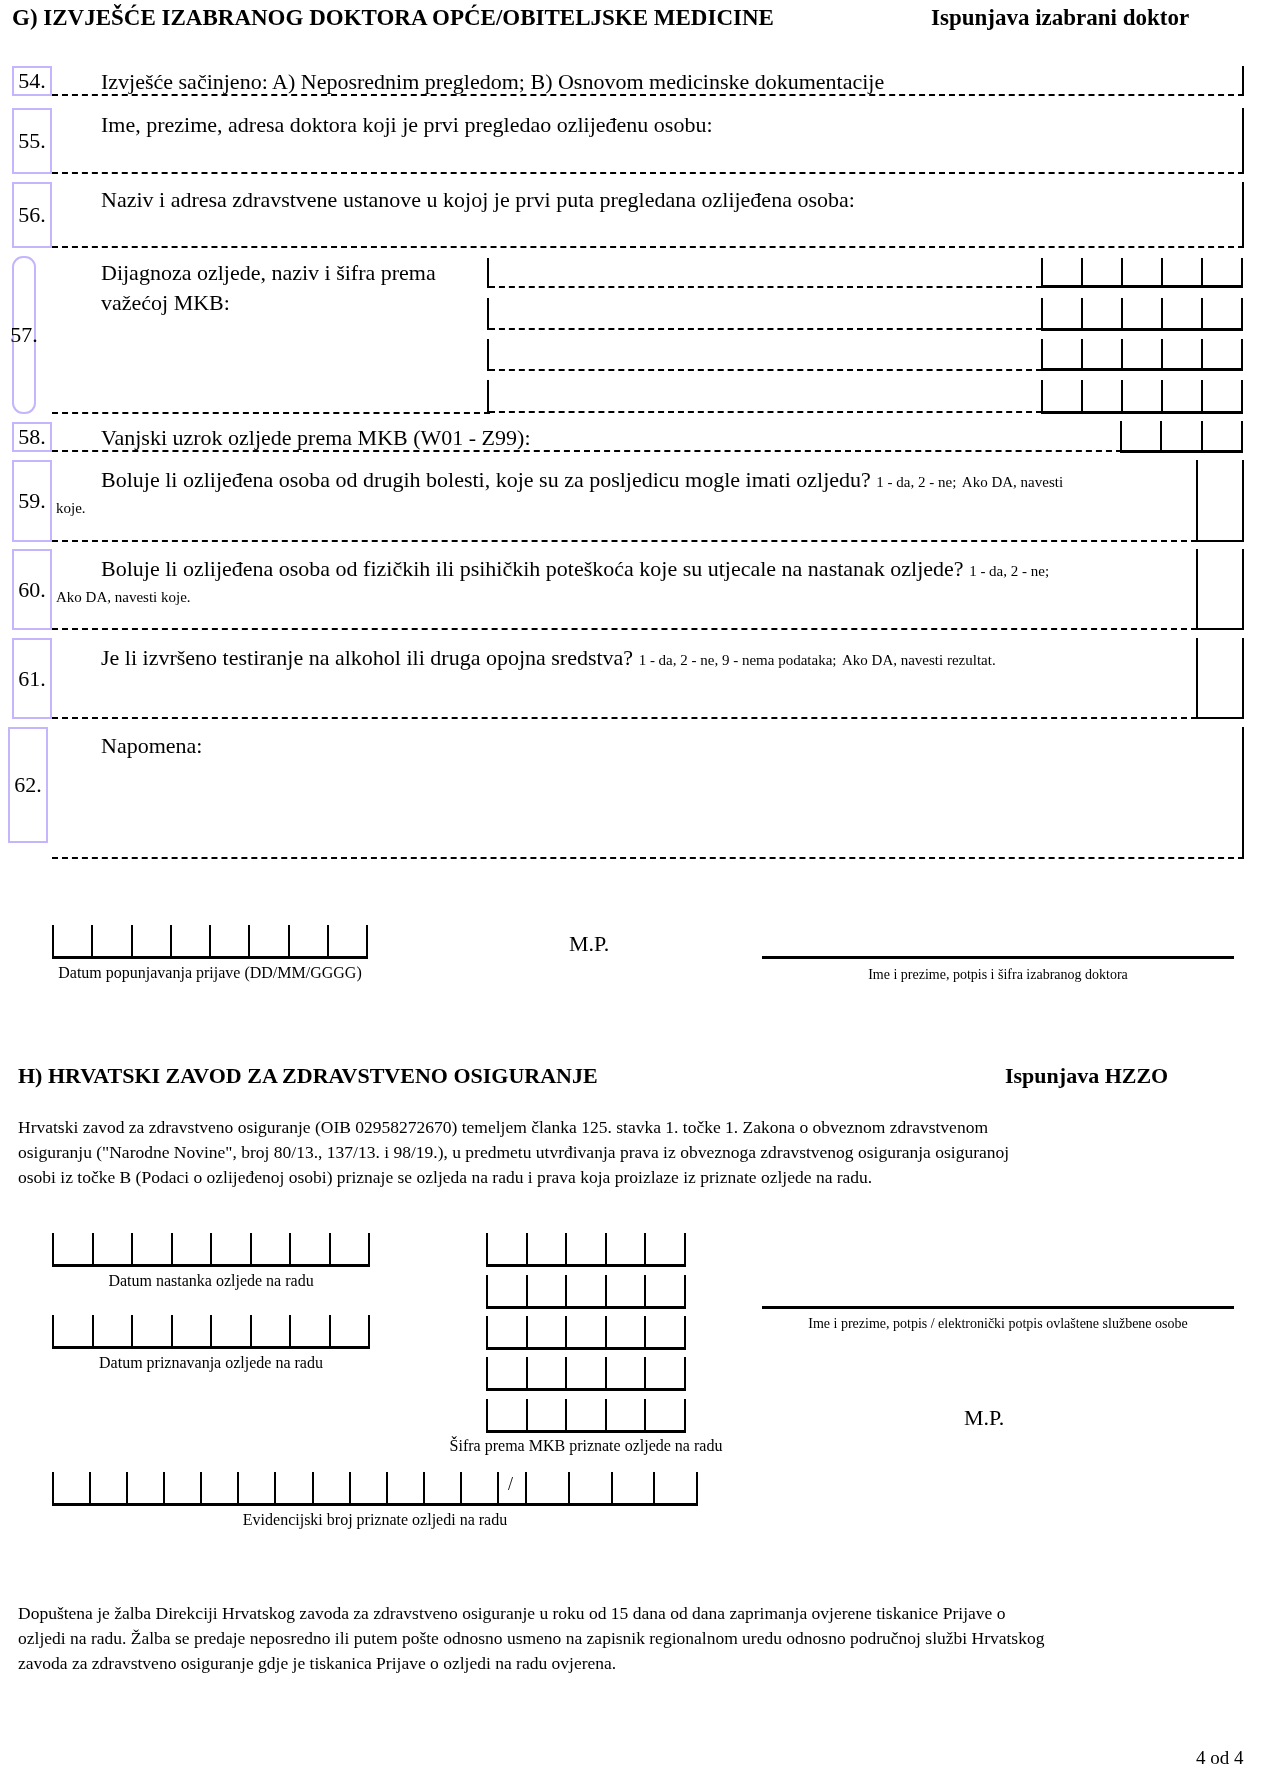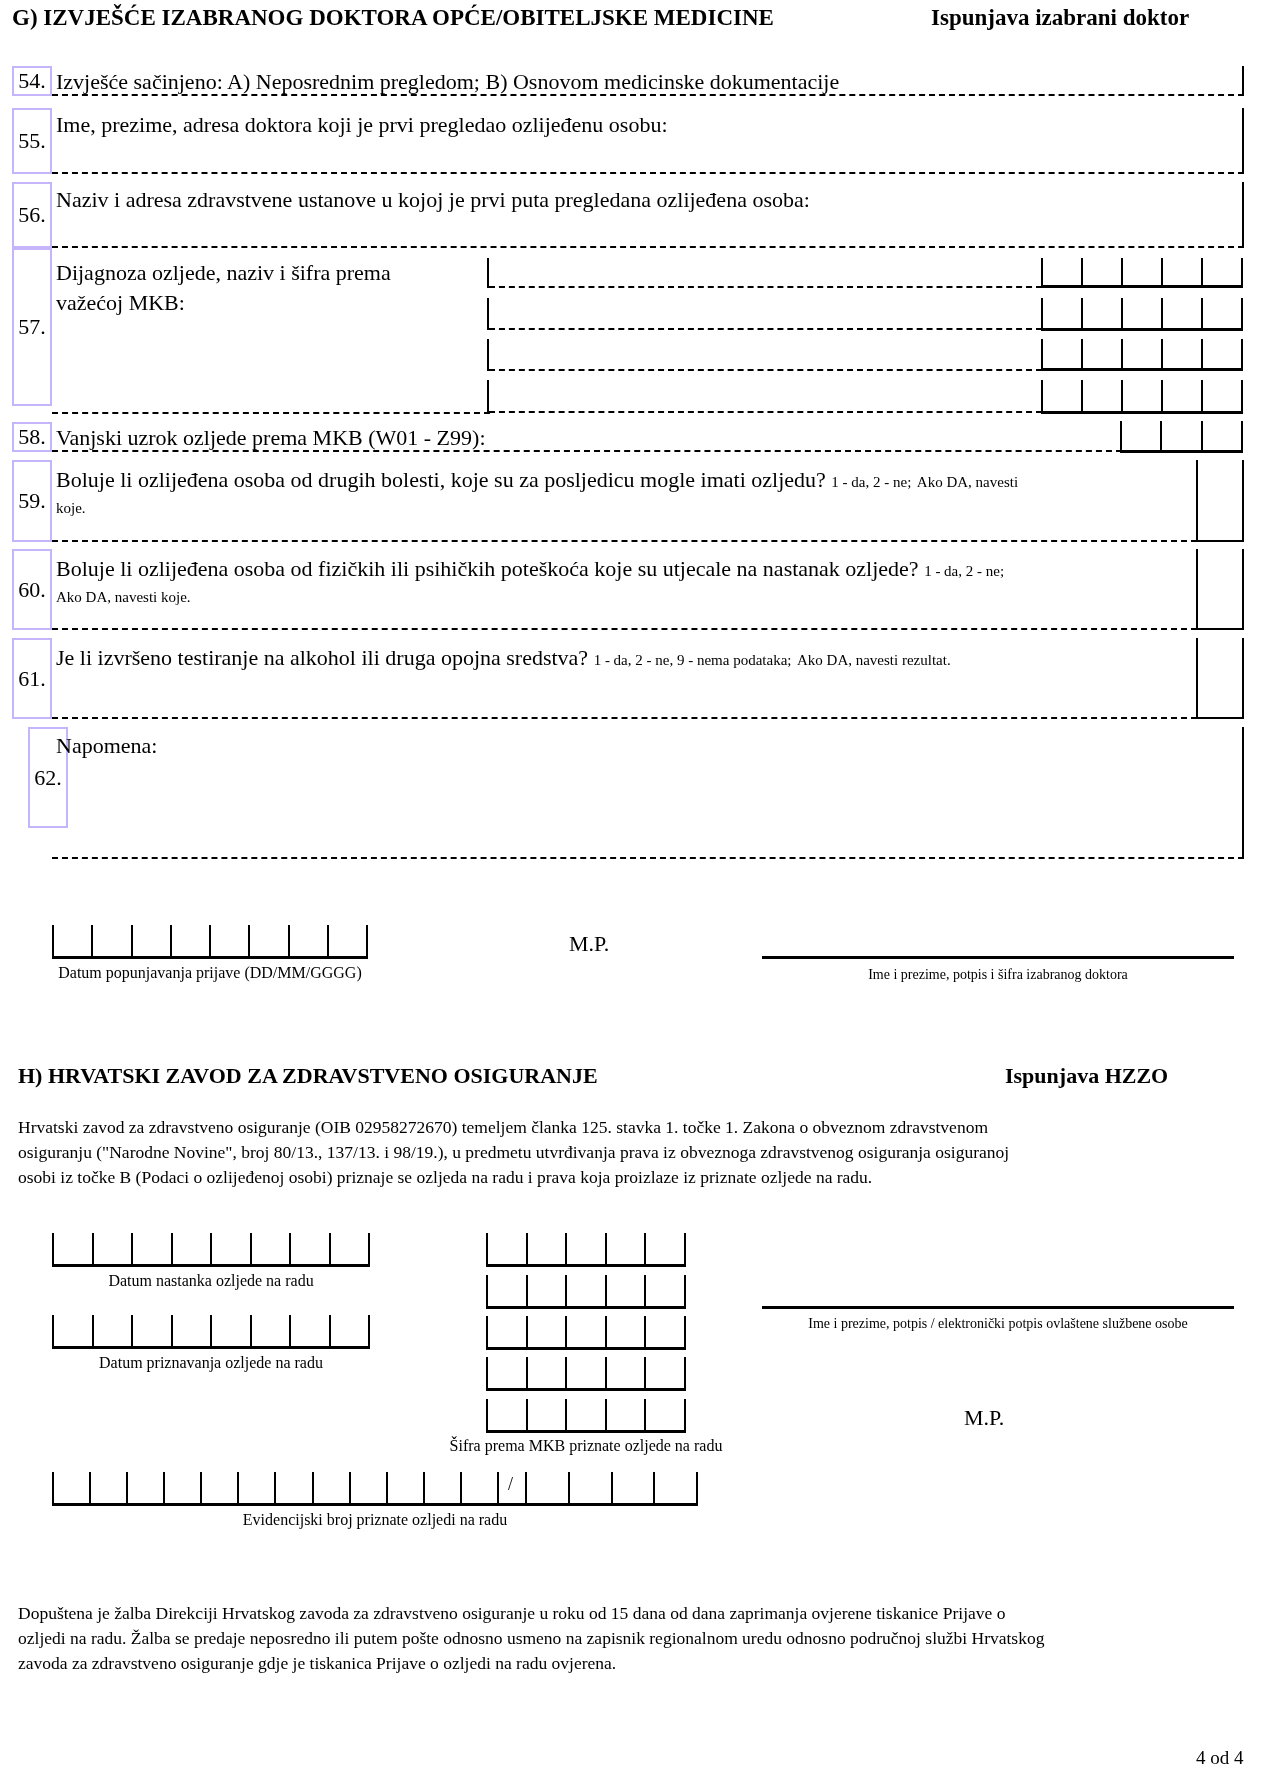--- a/index.html
+++ b/index.html
@@ -1,20 +1,20 @@
 <!DOCTYPE html>
 <html><head>
 <meta charset="utf-8">
 <style>
   html, body { margin:0; padding:0; background:#fff; }
   body { width:1263px; height:1782px; position:relative; overflow:hidden;
          font-family:"Liberation Serif", "DejaVu Serif", serif; color:#000; }
   .abs { position:absolute; }
   .hdr { font-weight:bold; font-size:23px; white-space:nowrap; }
-  .q { font-size:22px; white-space:nowrap; line-height:1; }
+  .q { font-size:22px; white-space:nowrap; line-height:1;margin-left:45px; }
   .small { font-size:15px; }
   .num { position:absolute; border:2px solid #c4b5fd; box-sizing:border-box; font-size:22px;
          display:flex; align-items:center; justify-content:center; }
   .dash { position:absolute; height:0; border-bottom:2px dashed #000; }
   .vline { position:absolute; width:2px; background:#000; }
   .hline { position:absolute; height:3px; background:#000; }
   .comb { position:absolute; display:flex; border-bottom:3px solid #000; box-sizing:border-box; }
   .comb span { border-left:2px solid #000; box-sizing:border-box; height:100%; flex:1; position:relative; }
   .comb span:last-child { border-right:2px solid #000; }
   .lbl { position:absolute; font-size:16px; white-space:nowrap; text-align:center; }
@@ -42,21 +42,21 @@
 </div>
 
 <div>
   <div class="num" style="left:12px; top:182px; width:40px; height:66px;">56.</div>
   <div class="abs q" style="left:56px; top:189px;">Naziv i adresa zdravstvene ustanove u kojoj je prvi puta pregledana ozlijeđena osoba:</div>
   <div class="dash" style="left:52px; top:246px; width:1192px;"></div>
   <div class="vline" style="left:1242px; top:182px; height:66px;"></div>
 </div>
 
 <div>
-  <div class="num" style="left:12px; top:248px; width:40px; height:158px;">57.</div>
+  <div class="num" style="left:12px; top:256px; width:24px; height:158px;border-radius:11px;">57.</div>
   <div class="abs q" style="left:56px; top:262px;">Dijagnoza ozljede, naziv i šifra prema</div>
   <div class="abs q" style="left:56px; top:292px;">važećoj MKB:</div>
   <div class="dash" style="left:52px; top:412px; width:438px;"></div>
 
   <div class="vline" style="left:487px; top:258px; height:30px;"></div>
   <div class="dash" style="left:489px; top:286px; width:553px;"></div>
   <div class="comb" style="left:1041px; top:258px; width:202px; height:30px;">
       <span></span>
       <span></span>
       <span></span>
@@ -134,21 +134,21 @@
   <div class="abs q" style="left:56px; top:647px;">
     <span>Je li izvršeno testiranje na alkohol ili druga opojna sredstva?</span>
     <span class="small">1 - da, 2 - ne, 9 - nema podataka;</span>
     <span class="small">Ako DA, navesti rezultat.</span>
   </div>
   <div class="dash" style="left:52px; top:717px; width:1145px;"></div>
   <div class="ansbox" style="left:1196px; top:638px; width:48px; height:81px;"></div>
 </div>
 
 <div>
-  <div class="num" style="left:28px; top:727px; width:40px; height:101px;">62.</div>
+  <div class="num" style="left:8px; top:727px; width:40px; height:116px;">62.</div>
   <div class="abs q" style="left:56px; top:735px;">Napomena:</div>
   <div class="dash" style="left:52px; top:857px; width:1192px;"></div>
   <div class="vline" style="left:1242px; top:727px; height:132px;"></div>
 </div>
 
 <div class="comb" style="left:52px; top:925px; width:316px; height:34px;">
     <span></span>
     <span></span>
     <span></span>
     <span></span>

